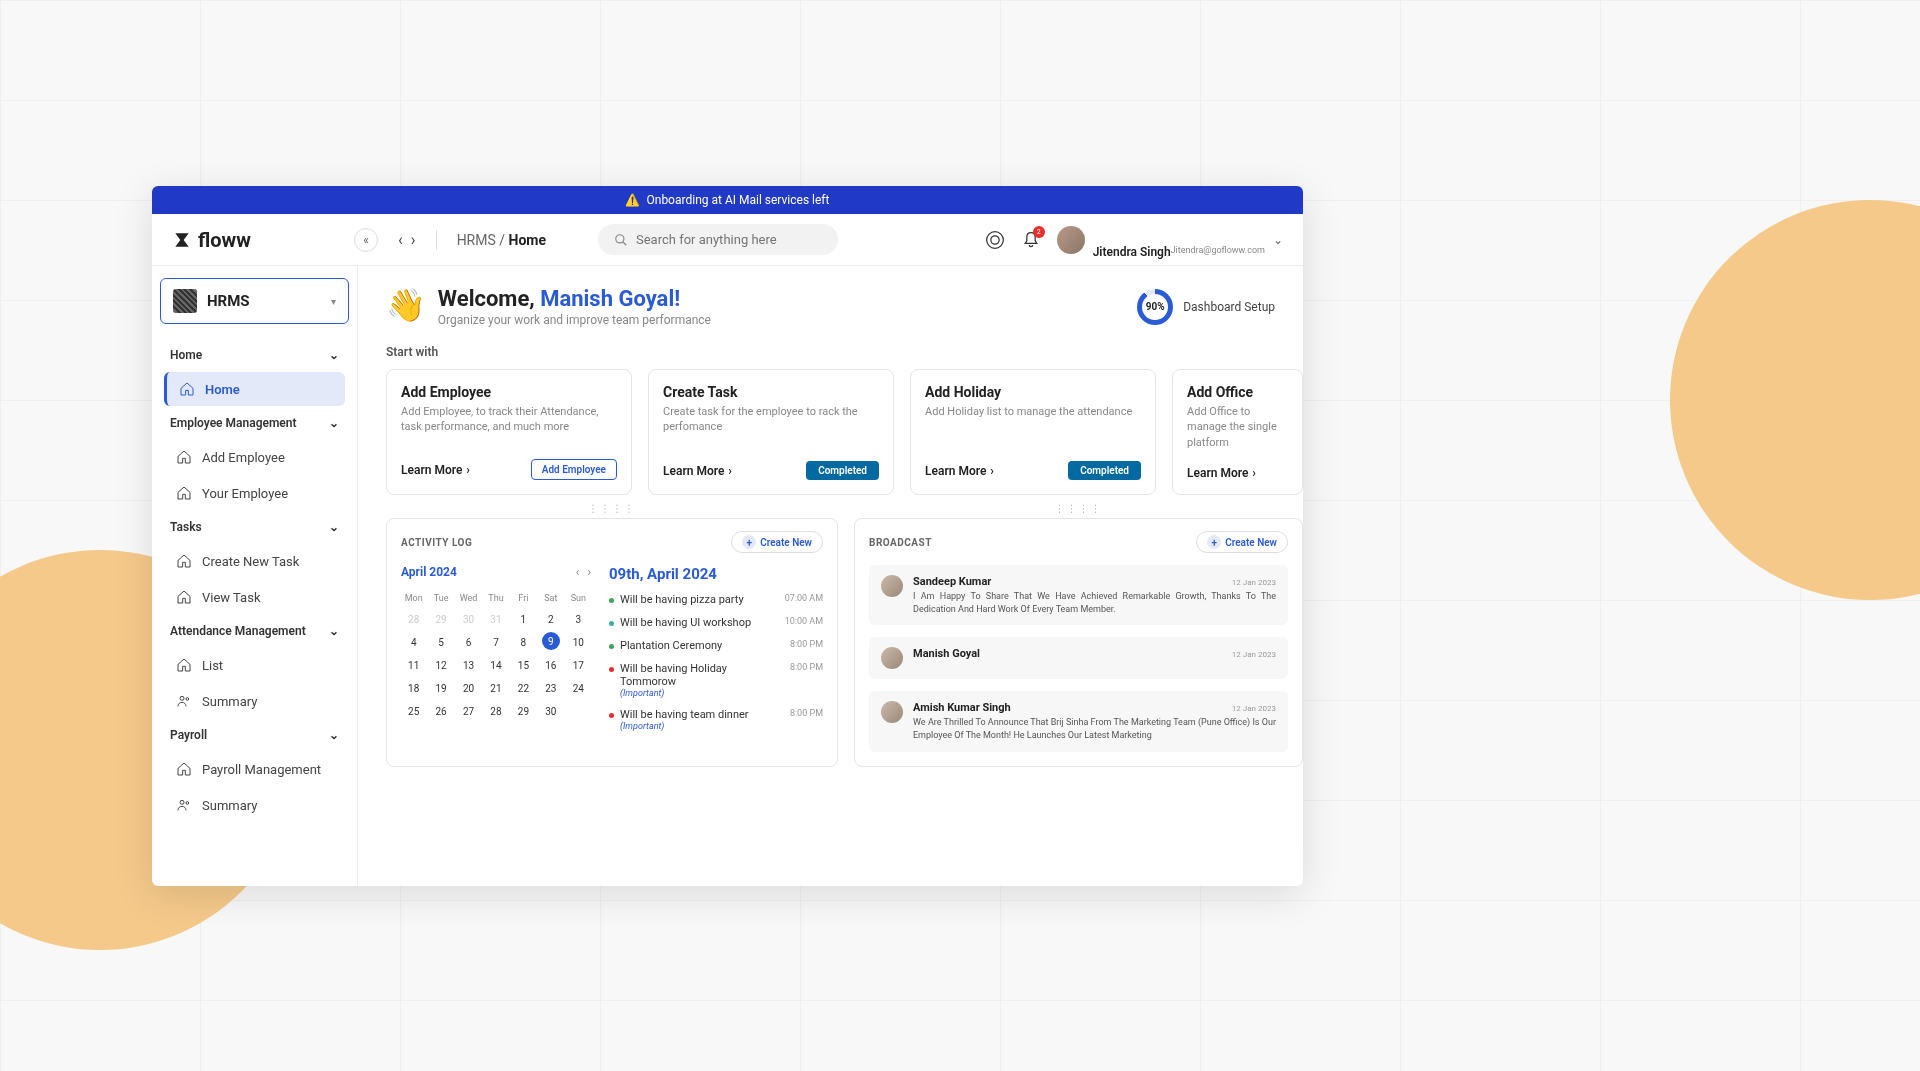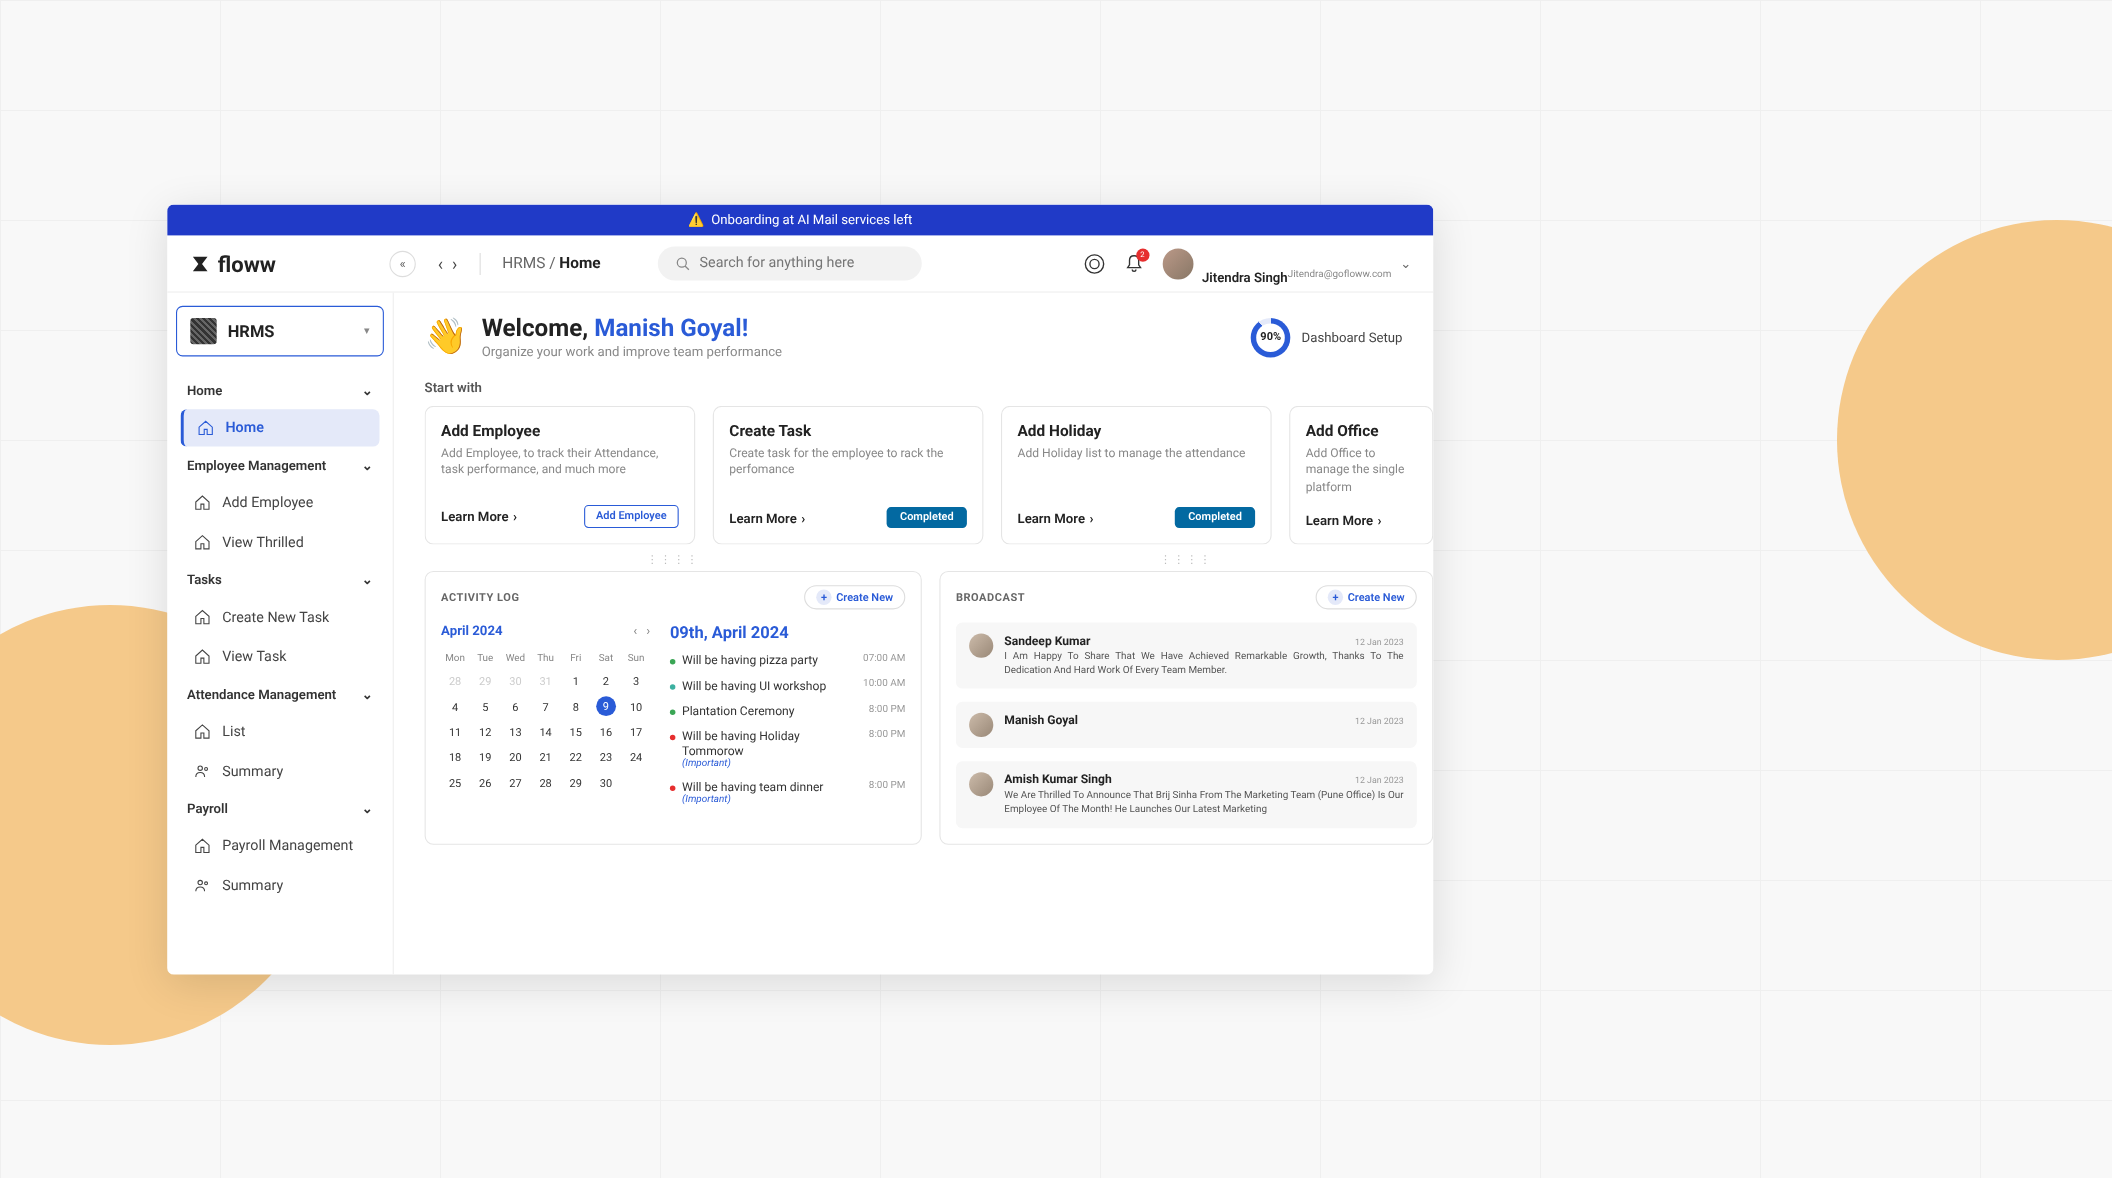--- a/index.html
+++ b/index.html
@@ -202,21 +202,21 @@
           <div class="nav-item">
             <svg class="nav-icon" viewBox="0 0 24 24">
               <path d="M3 11 L12 3 L21 11 L21 21 L14 21 L14 14 L10 14 L10 21 L3 21 Z" fill="none" stroke="currentColor" stroke-width="1.5"></path>
             </svg>
             <span>Add Employee</span>
           </div>
           <div class="nav-item">
             <svg class="nav-icon" viewBox="0 0 24 24">
               <path d="M3 11 L12 3 L21 11 L21 21 L14 21 L14 14 L10 14 L10 21 L3 21 Z" fill="none" stroke="currentColor" stroke-width="1.5"></path>
             </svg>
-            <span>View Thrilled</span>
+            <span>Your Employee</span>
           </div>
           <div class="nav-group-header">
             <span>Tasks</span>
             <span>⌄</span>
           </div>
           <div class="nav-item">
             <svg class="nav-icon" viewBox="0 0 24 24">
               <path d="M3 11 L12 3 L21 11 L21 21 L14 21 L14 14 L10 14 L10 21 L3 21 Z" fill="none" stroke="currentColor" stroke-width="1.5"></path>
             </svg>
             <span>Create New Task</span>

